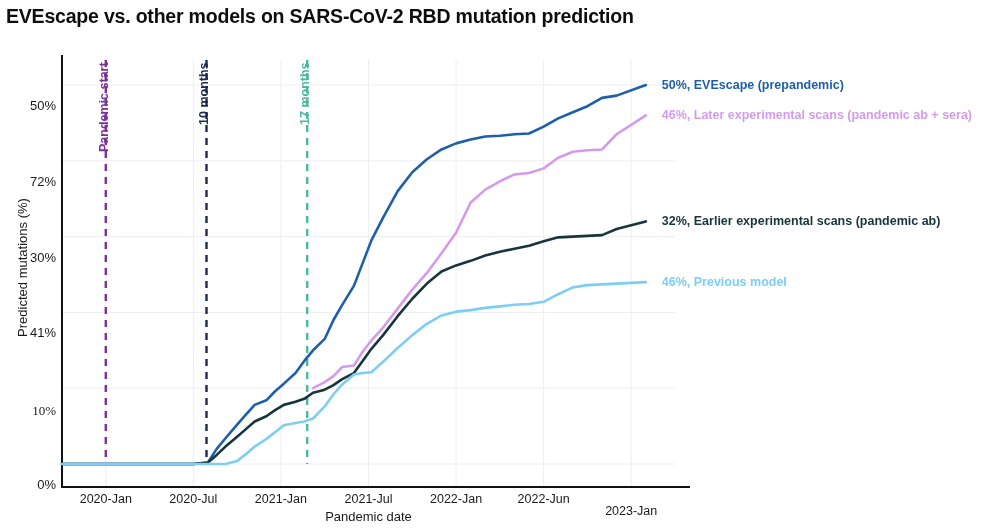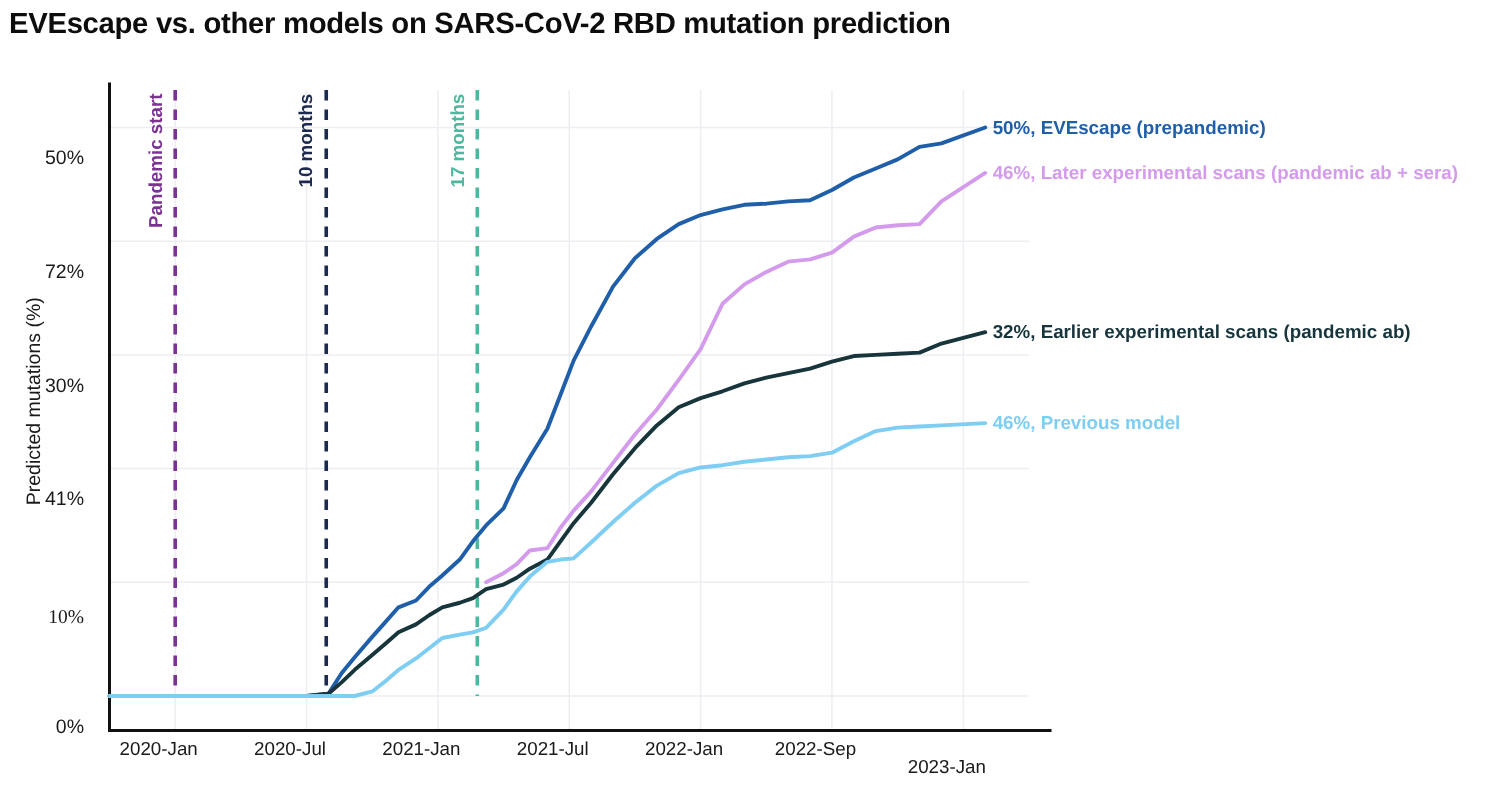--- a/index.html
+++ b/index.html
@@ -13,21 +13,20 @@
     font-family: "Liberation Sans", sans-serif;
     color: #111111;
     overflow: hidden;
     position: relative;
   }
   #chart-root {
     position: absolute;
     left: 0; top: 0;
     width: 822px;
     height: 532px;
-    padding-left: 11px;
   }
   .title {
     position: absolute;
     left: 6px;
     top: 5px;
     font-size: 19.5px;
     font-weight: bold;
     letter-spacing: -0.2px;
     color: #0d0d0d;
     white-space: nowrap;
@@ -105,36 +104,37 @@
   svg { display: block; }
 </style>
 </head>
 <body>
 
 <div id="chart-root">
 
   <div class="title">EVEscape vs. other models on SARS-CoV-2 RBD mutation prediction</div>
 
   <div class="ylabel">Predicted mutations (%)</div>
+  <div class="xlabel">Pandemic date</div>
 
   <div class="ytick-wrap" id="ytick-wrap">
       <div class="ytick" style="top: 464px;">0%</div>
       <div class="ytick" style="top: 391px; font-family: Liberation Serif, serif;">10%</div>
       <div class="ytick" style="top: 312.4px;">41%</div>
       <div class="ytick" style="top: 236.6px;">30%</div>
       <div class="ytick" style="top: 160.8px;">72%</div>
       <div class="ytick" style="top: 85px;">50%</div>
     </div>
   <div id="xtick-wrap">
       <div class="xtick" style="left: 105.786px;">2020-Jan</div>
       <div class="xtick" style="left: 193.357px;">2020-Jul</div>
       <div class="xtick" style="left: 280.929px;">2021-Jan</div>
       <div class="xtick" style="left: 368.5px;">2021-Jul</div>
       <div class="xtick" style="left: 456.071px;">2022-Jan</div>
-      <div class="xtick" style="left: 543.643px;">2022-Sep</div>
+      <div class="xtick" style="left: 543.643px;">2022-Jun</div>
       <div class="xtick" style="left: 631.214px; margin-top: 12px;">2023-Jan</div>
     </div>
   <div id="vline-label-wrap">
       <div class="vline-label" style="left: 96.7857px; top: 152px; color: rgb(123, 50, 148); transform: rotate(-90deg) translate(0px, 0px); transform-origin: 0px 0px; white-space: nowrap;">Pandemic start</div>
       <div class="vline-label" style="left: 197.493px; top: 125px; color: rgb(27, 42, 78); transform: rotate(-90deg) translate(0px, 0px); transform-origin: 0px 0px; white-space: nowrap;">10 months</div>
       <div class="vline-label" style="left: 298.2px; top: 125px; color: rgb(76, 184, 160); transform: rotate(-90deg) translate(0px, 0px); transform-origin: 0px 0px; white-space: nowrap;">17 months</div>
     </div>
   <div id="series-label-wrap">
       <div class="series-label" style="left: 661.81px; top: 85px; color: rgb(31, 95, 169);">50%, EVEscape (prepandemic)</div>
       <div class="series-label" style="left: 661.81px; top: 115.32px; color: rgb(212, 155, 236);">46%, Later experimental scans (pandemic ab + sera)</div>

